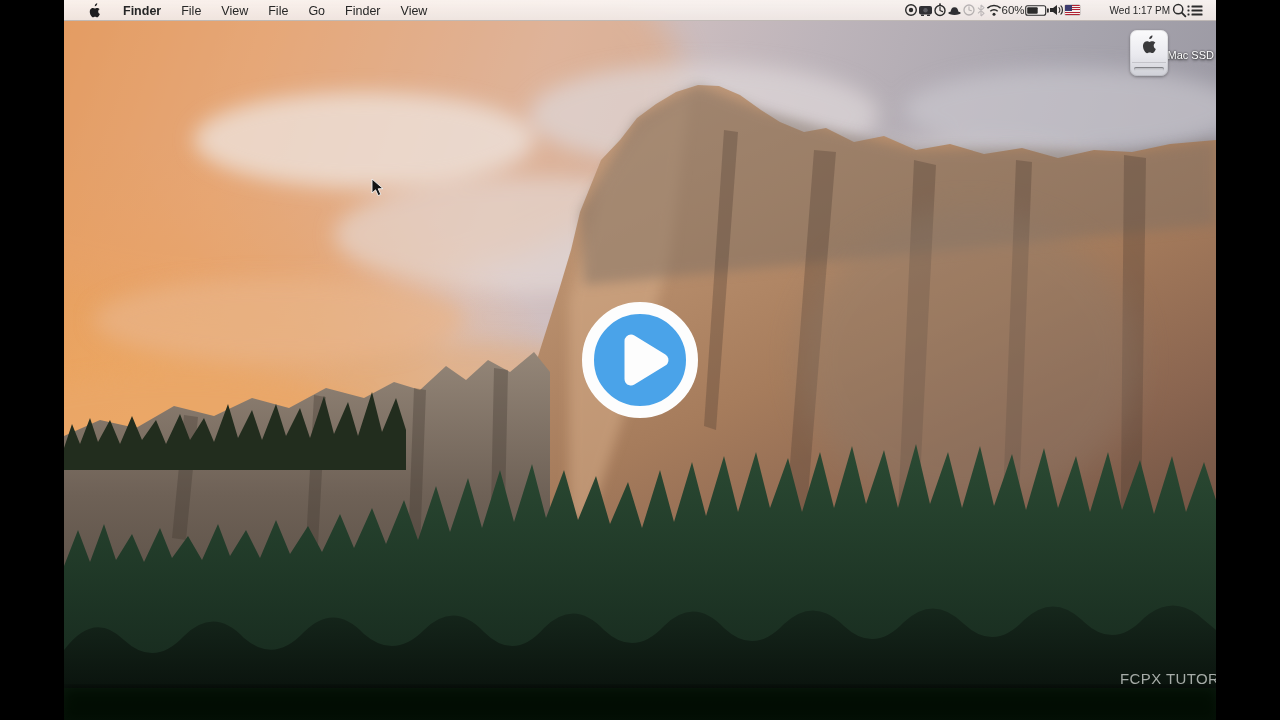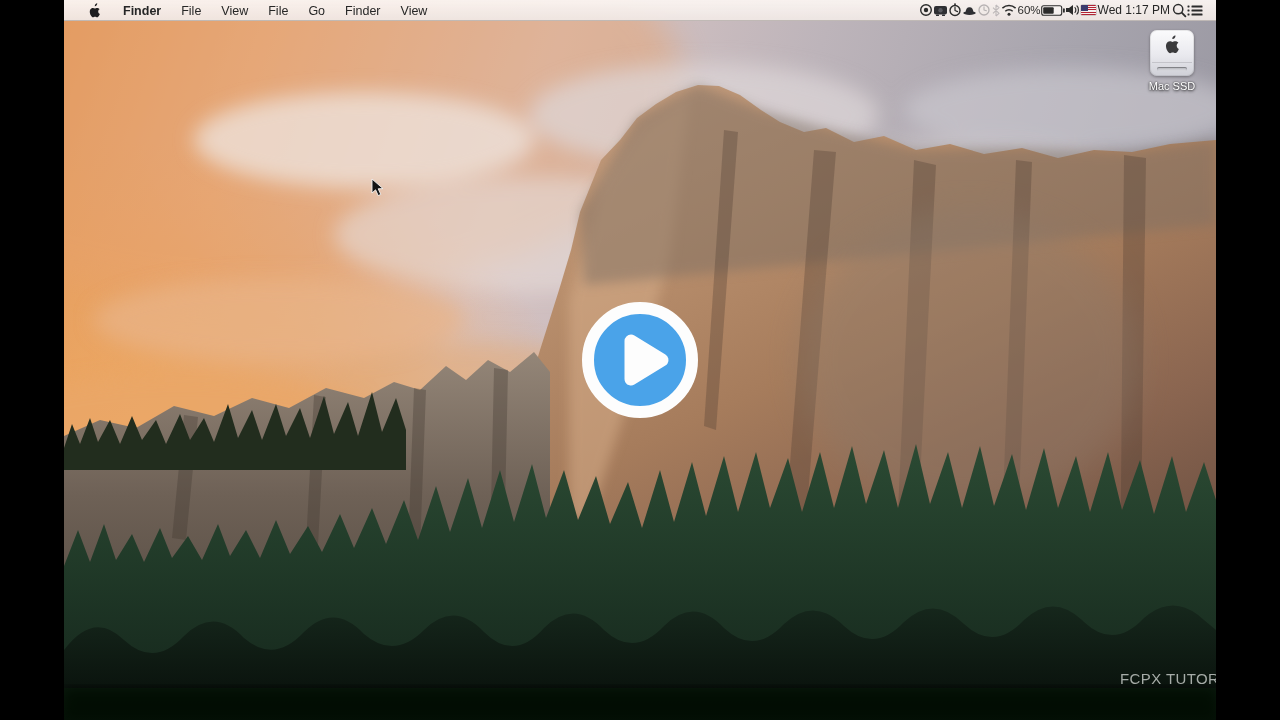--- a/index.html
+++ b/index.html
@@ -17,28 +17,28 @@
              border-bottom:1px solid rgba(90,80,75,.35);
              display:flex; align-items:center; justify-content:space-between;
              font-size:12.5px; color:#262626; z-index:30; }
   .mb-left { display:flex; align-items:flex-end; padding-left:18px; }
   .apple { display:flex; align-items:center; margin-right:6px; padding:0 6px; }
   .appname { font-weight:700; padding:0 10px; }
   .menu-item { padding:0 10px; }
   .mb-right { display:flex; align-items:center; padding-right:13px; }
   .sicon { display:flex; align-items:center; }
   .mb-text { font-size:11.5px; color:#2b2b2b; }
-  .clock { font-size:12px; padding:0 2px; }
+  .clock { font-size:10px; padding:0 2px;margin-left:28px; }
   .flag { width:15px; height:10px; border-radius:1px; position:relative; overflow:hidden;
           background:repeating-linear-gradient(180deg,#b22234 0 1.1px,#f5f0ee 1.1px 2.2px);
           box-shadow:0 0 0 .5px rgba(0,0,0,.25); }
   .flag::after { content:""; position:absolute; left:0; top:0; width:7px; height:5.5px; background:#3c3b6e; }
 
   
-  .desk-icon { position:absolute; width:84px; display:flex; flex-direction:column; align-items:center; z-index:20; }
+  .desk-icon { position:absolute; width:84px; display:flex; align-items:center; z-index:20; }
   .desk-label { margin-top:4px; font-size:11px; color:#fff; text-shadow:0 1px 3px rgba(0,0,0,.9), 0 0 2px rgba(0,0,0,.6); white-space:nowrap; }
   .drive-art { position:relative; width:44px; height:46px; }
   .drive-body { position:absolute; inset:0; border-radius:7px;
                 background:linear-gradient(180deg,#fbfbfc,#e9e9ee 55%,#cfd0d7);
                 box-shadow:inset 0 0 0 1px rgba(0,0,0,.08), 0 1px 3px rgba(0,0,0,.35); }
   .drive-groove { position:absolute; left:2px; right:2px; bottom:13px; height:1.5px; background:rgba(0,0,0,.12); }
   .drive-slot { position:absolute; left:50%; transform:translateX(-50%); bottom:5px; width:30px; height:4px;
                 border-radius:2px; background:linear-gradient(180deg,#b9bac1,#d8d9de);
                 box-shadow:inset 0 1px 1px rgba(0,0,0,.35); }
   .drive-apple { position:absolute; top:5px; left:50%; transform:translateX(-50%); }

